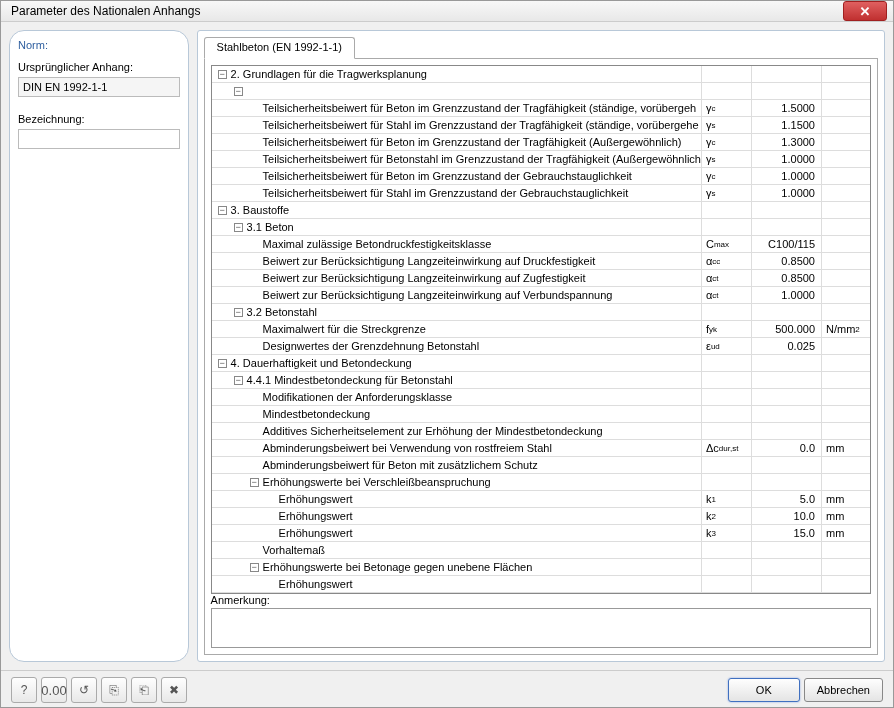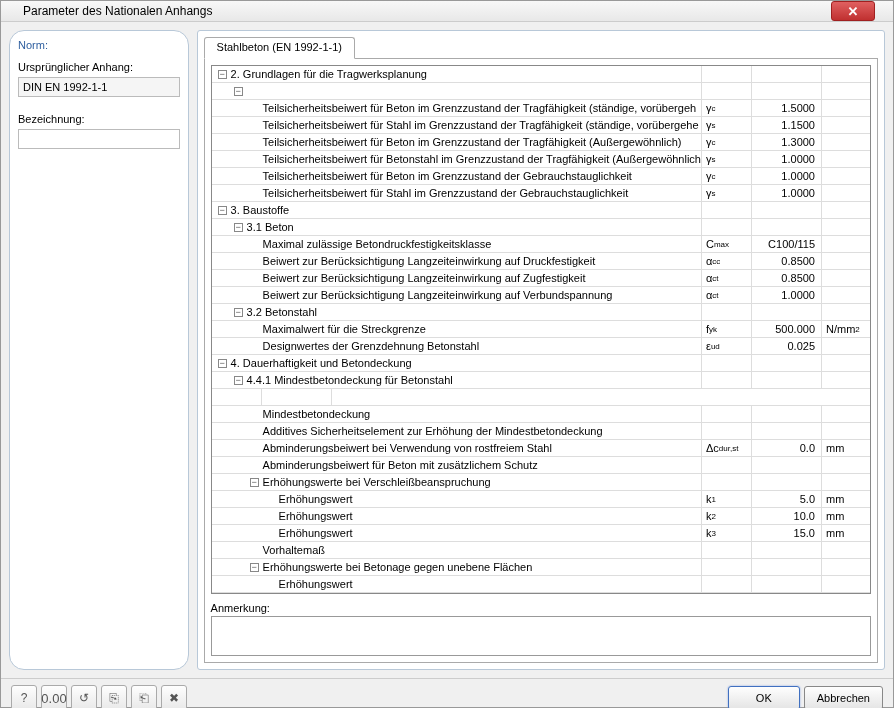--- a/index.html
+++ b/index.html
@@ -11,21 +11,21 @@
       border: 1px solid #999;
       display: flex; flex-direction: column;
       position: relative;
     }
     
     .titlebar {
       height: 28px;
       background: linear-gradient(#f8f8f8, #e8e8e8);
       border-bottom: 1px solid #ccc;
       display: flex; align-items: center;
-      padding: 0 18px;
+      padding: 0 6px;
     }
     .titlebar .title { font-size: 12px; color: #000; flex: 1; padding-left: 4px; }
     .close-btn {
       width: 44px; height: 20px;
       background: linear-gradient(#e06060, #c03030);
       border: 1px solid #a02020;
       border-radius: 3px;
       color: #fff; font-weight: bold;
       display: flex; align-items: center; justify-content: center;
       cursor: pointer;
@@ -111,21 +111,21 @@
       width: 9px; height: 9px;
       border: 1px solid #888;
       display: inline-flex; align-items: center; justify-content: center;
       font-size: 9px; line-height: 1;
       margin-right: 4px;
       background: #fff;
       color: #555;
     }
     .indent { display: inline-block; height: 1px;}
     
-    .remark-label { margin-top: 8px; font-size: 11px;}
+    .remark-label { font-size: 11px;}
     .remark-box {
       height: 40px;
       border: 1px solid #999;
       background: #fff;
       margin-top: 2px;
     }
     
     .footer {
       height: 40px;
       border-top: 1px solid #ccc;
@@ -368,20 +368,25 @@
               <div class="desc">
                 <span class="indent" style="width: 22px;"></span>
                 <span class="toggle">−</span>
                 <span>4.4.1 Mindestbetondeckung für Betonstahl</span>
               </div>
               <div class="sym"></div>
               <div class="val"></div>
               <div class="unit"></div>
             </div>
             <div class="row">
+              <div class="desc">
+                <span class="indent" style="width: 38px;"></span>
+                <span class="indent" style="width: 13px;"></span>
+                <span>Modifikationen der Anforderungsklasse</span>
+              </div>
               <div class="sym"></div>
               <div class="val"></div>
               <div class="unit"></div>
             </div>
             <div class="row">
               <div class="desc">
                 <span class="indent" style="width: 38px;"></span>
                 <span class="indent" style="width: 13px;"></span>
                 <span>Mindestbetondeckung</span>
               </div>

